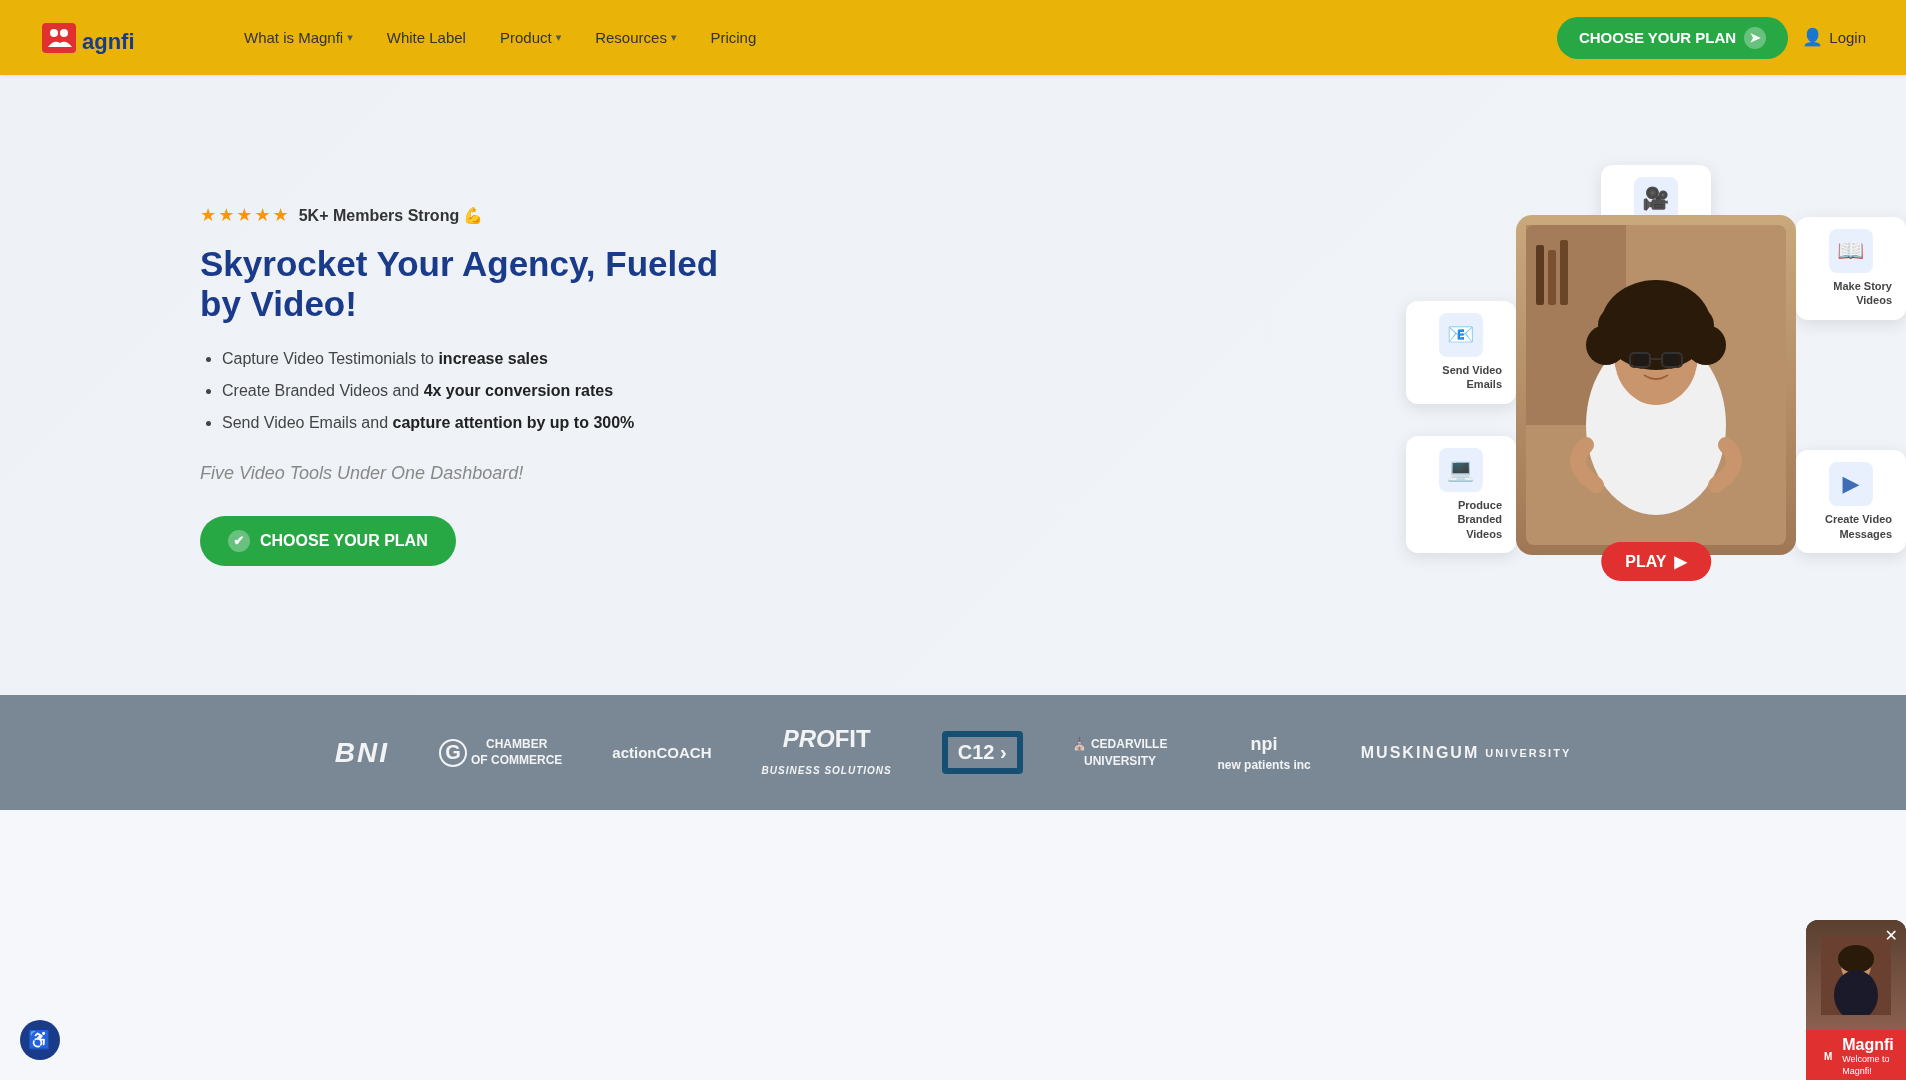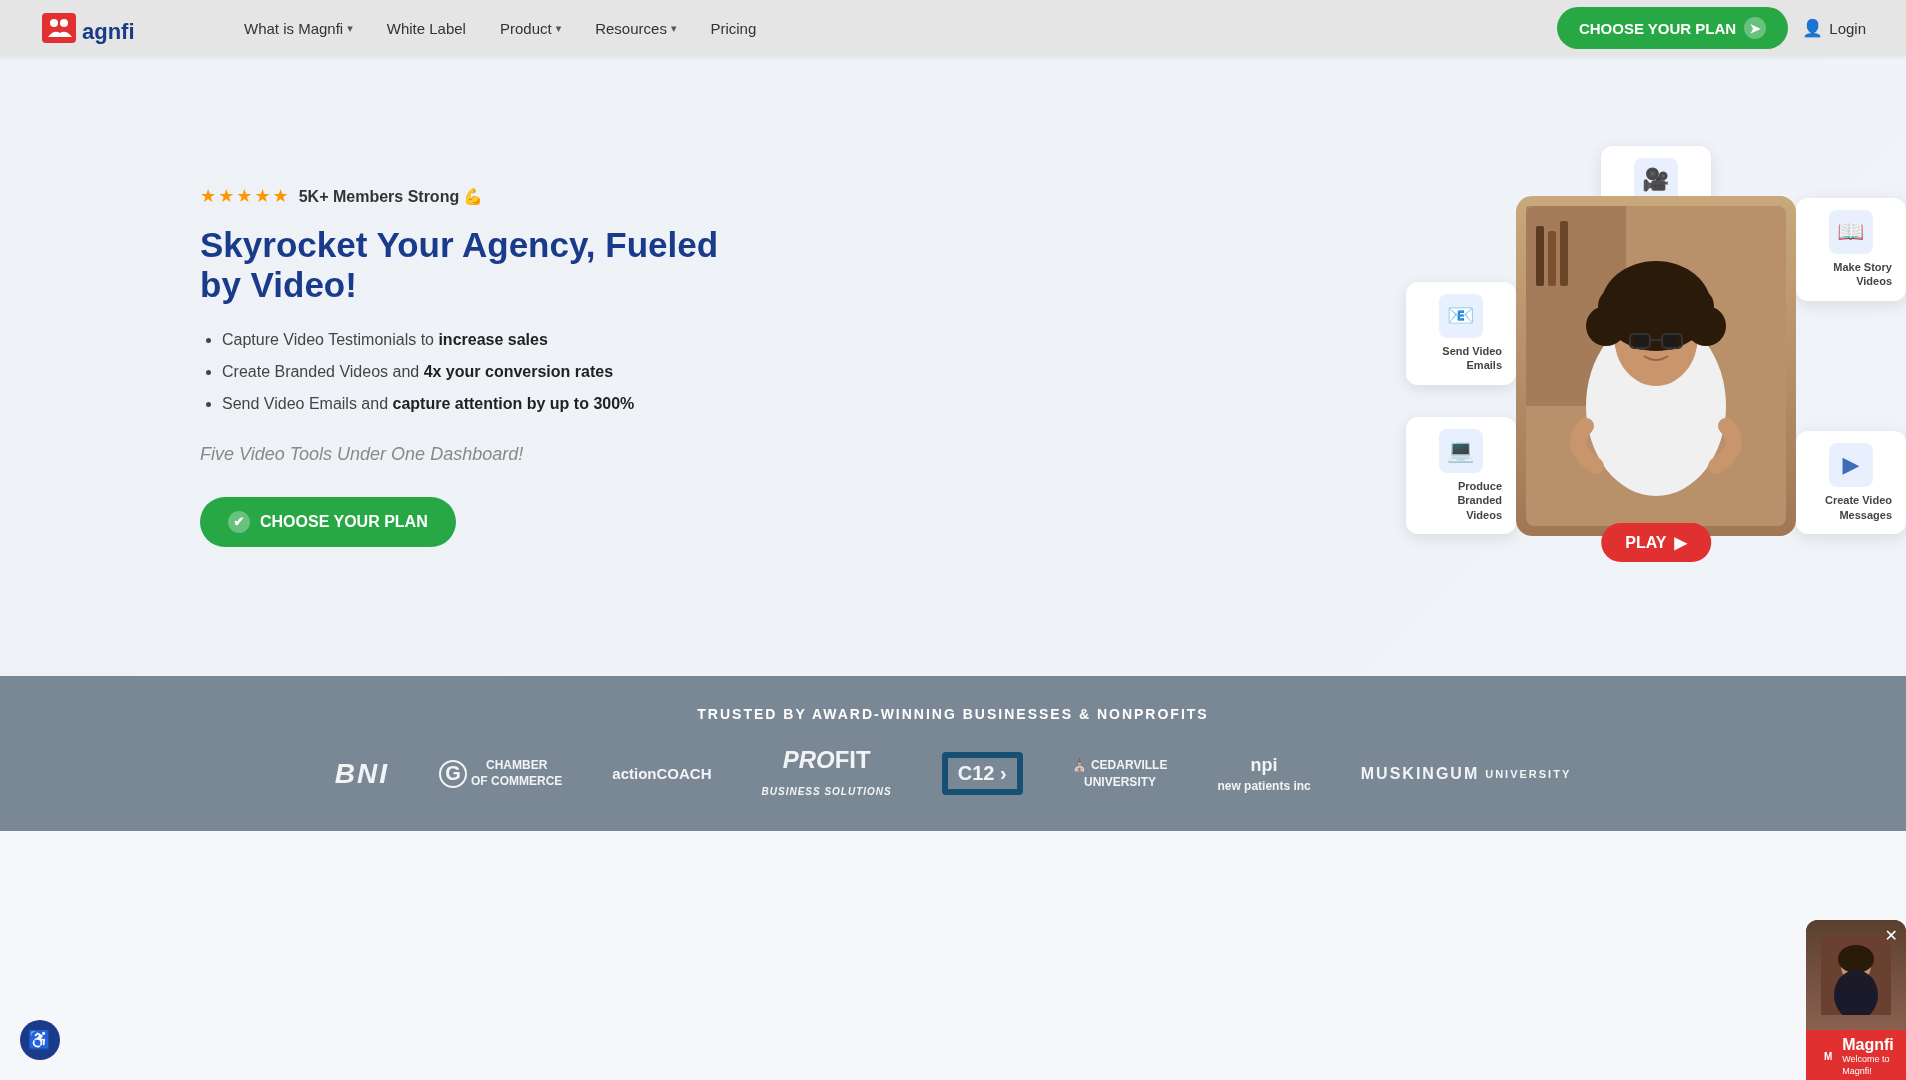--- a/index.html
+++ b/index.html
@@ -1,24 +1,24 @@
 <!DOCTYPE html>
 <html><head>
   <meta charset="utf-8">
   <style>
     * { margin: 0; padding: 0; box-sizing: border-box; }
     body { font-family: -apple-system, BlinkMacSystemFont, 'Segoe UI', Arial, sans-serif; background: #f5f7fa; overflow-x: hidden; }
 
     
     nav {
-      background: #e5e5e5;
+      background: #eab308;
       display: flex;
       align-items: center;
       padding: 8px 40px;
-      height: 56px;
+      height: 75px;
       box-shadow: 0 1px 4px rgba(0,0,0,0.08);
       position: sticky; top: 0; z-index: 100;
     }
     .logo-area { display: flex; align-items: center; margin-right: 60px; }
     .logo-svg { width: 130px; height: 50px; }
     .nav-links { display: flex; align-items: center; gap: 6px; flex: 1; }
     .nav-item {
       display: flex; align-items: center; gap: 4px;
       padding: 8px 14px; color: #333; font-size: 15px; font-weight: 500;
       cursor: pointer; border-radius: 4px; white-space: nowrap;
@@ -329,21 +329,20 @@
     </div>
 
     <button class="play-btn-overlay">
       <span>PLAY</span>
       <span class="play-icon">▶</span>
     </button>
   </div>
 </section>
 
 <section class="trusted-section">
-  <div class="trusted-title">TRUSTED BY AWARD-WINNING BUSINESSES &amp; NONPROFITS</div>
   <div class="logos-row">
     <div class="logo-item bni">BNI</div>
     <div class="logo-item chamber">
       <span style="display:flex;align-items:center;gap:4px;">
         <span style="font-size:20px;border:2px solid #fff;border-radius:50%;width:28px;height:28px;display:flex;align-items:center;justify-content:center;">G</span>
         <span style="font-size:12px;line-height:1.3;">CHAMBER<br>OF COMMERCE</span>
       </span>
     </div>
     <div class="logo-item actioncoach">actionCOACH</div>
     <div class="logo-item profit">

